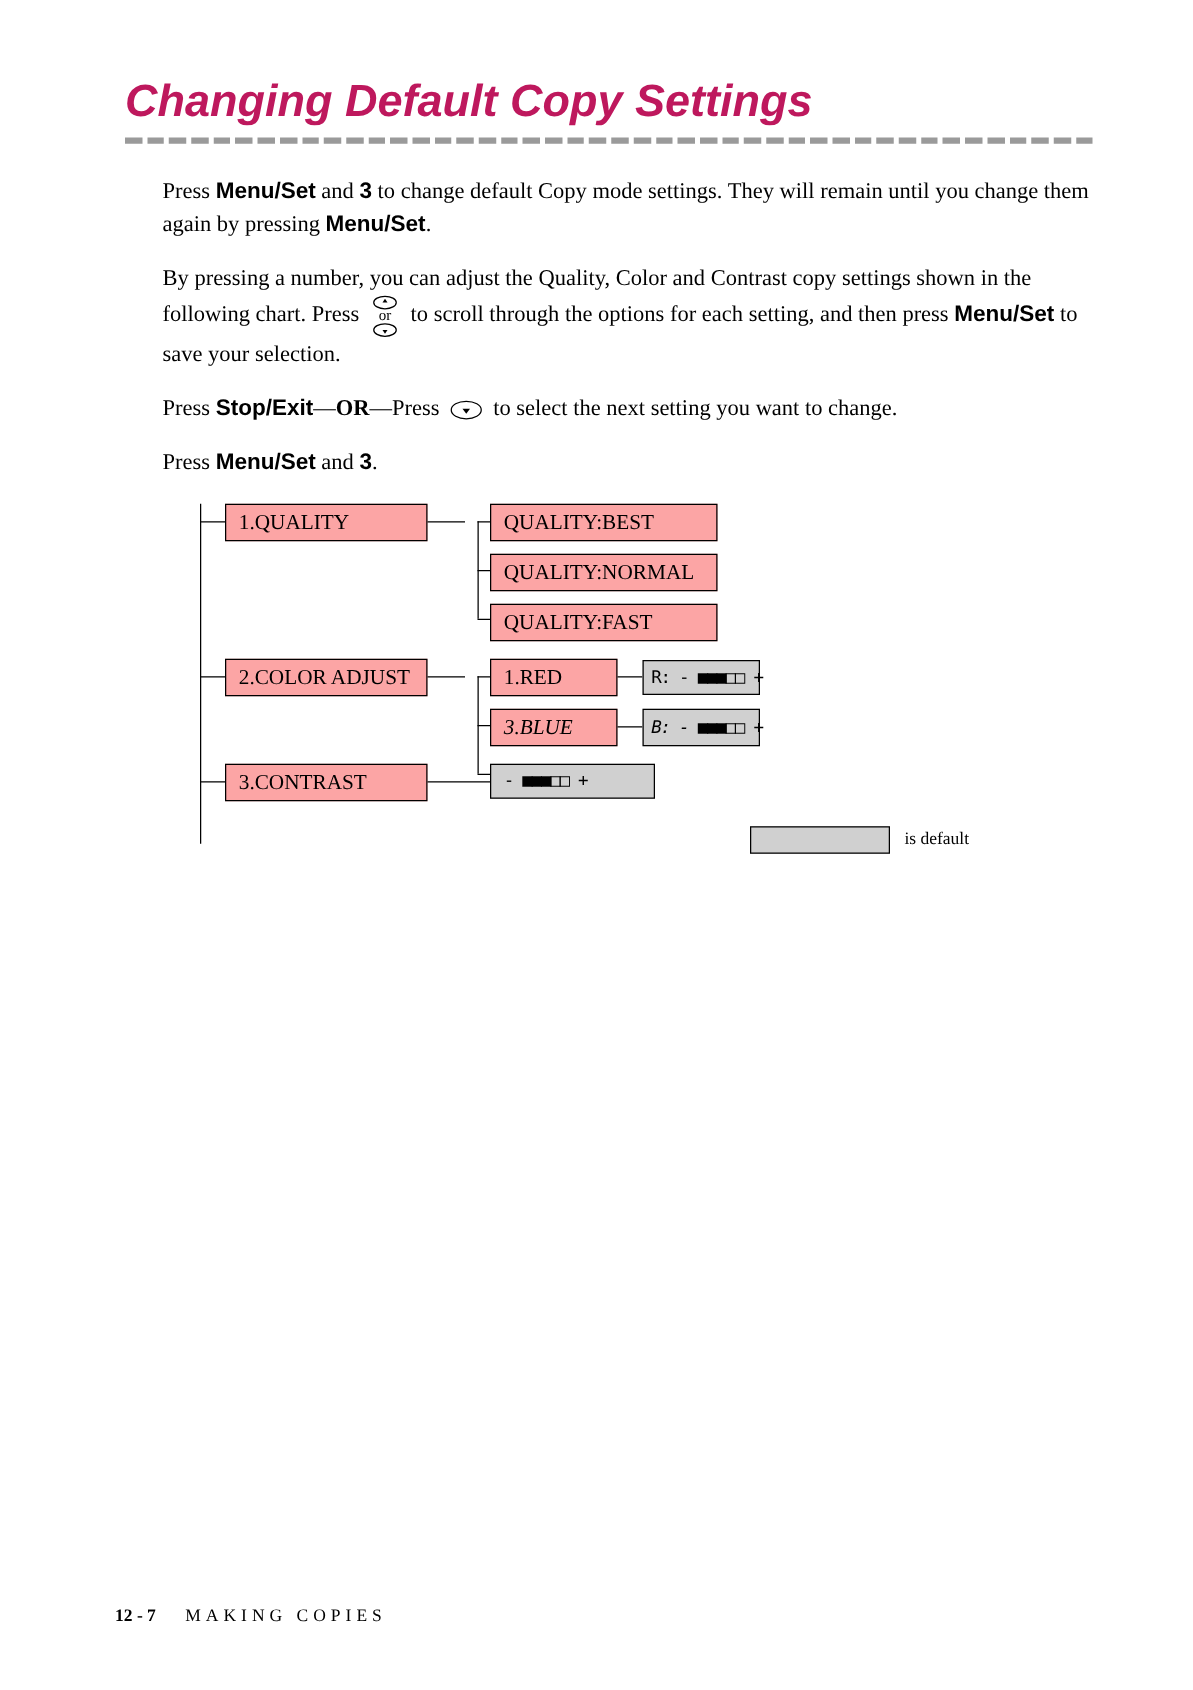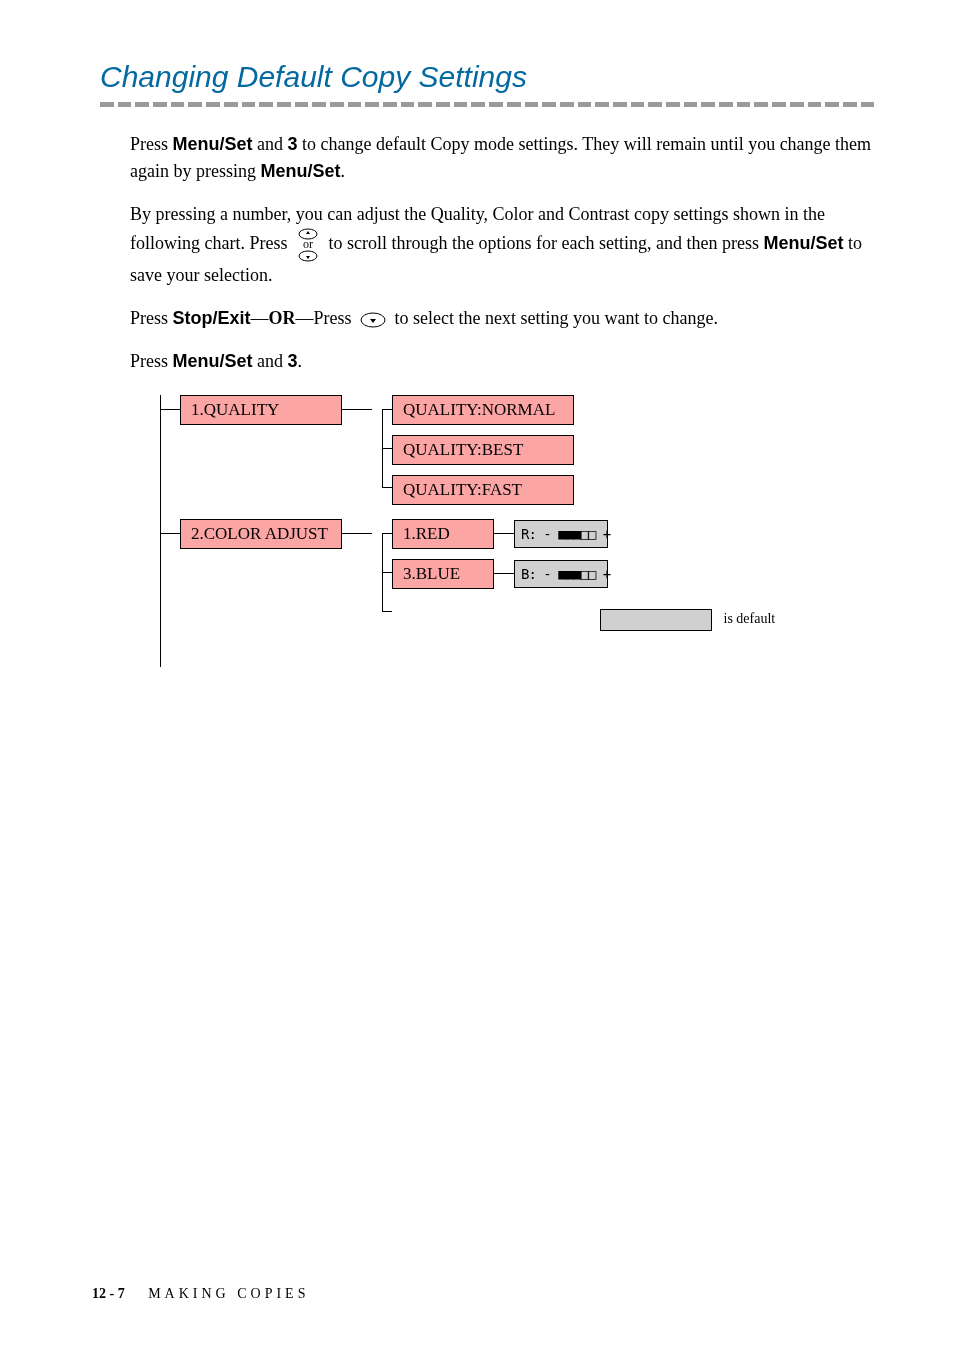--- a/index.html
+++ b/index.html
@@ -8,23 +8,23 @@
       padding: 60px 80px 40px 100px;
       width: 954px;
       height: 1352px;
       box-sizing: border-box;
       color: #000;
       position: relative;
     }
     .main-heading {
       font-family: Arial, Helvetica, sans-serif;
       font-style: italic;
-      font-weight: normal;
-      font-size: 30px;
-      color: #0369a1;
+      font-weight: bold;
+      font-size: 36px;
+      color: #be185d;
       margin: 0 0 8px 0;
     }
     .dashed-rule {
       display: flex;
       gap: 4px;
       margin-bottom: 24px;
     }
     .dash {
       width: 14px;
       height: 5px;
@@ -256,50 +256,56 @@
     <div class="branch-h"></div>
     <div class="tree-box level1">1.QUALITY</div>
     <div class="mid-connector"></div>
     <div class="sub-vline-box">
       <div class="sub-vline" style="top:14px; height:78px;"></div>
       <div class="sub-hline" style="top:14px;"></div>
       <div class="sub-hline" style="top:53px;"></div>
       <div class="sub-hline" style="top:92px;"></div>
     </div>
     <div class="vstack">
+      <div class="tree-box level2">QUALITY:BEST</div>
       <div class="tree-box level2">QUALITY:NORMAL</div>
-      <div class="tree-box level2">QUALITY:BEST</div>
       <div class="tree-box level2">QUALITY:FAST</div>
     </div>
   </div>
 
   <div class="tree-group">
     <div class="branch-h"></div>
     <div class="tree-box level1">2.COLOR ADJUST</div>
     <div class="mid-connector"></div>
     <div class="sub-vline-box">
       <div class="sub-vline" style="top:14px; height:78px;"></div>
       <div class="sub-hline" style="top:14px;"></div>
       <div class="sub-hline" style="top:53px;"></div>
       <div class="sub-hline" style="top:92px;"></div>
     </div>
     <div class="vstack">
       <div style="display:flex; align-items:center;">
         <div class="tree-box level2b">1.RED</div>
         <div class="connector-h" style="width:20px;"></div>
         <div class="tree-box level3 squares">R: - ■■■□□ +</div>
       </div>
-      <div style="display:flex; align-items:center;">
+      <div style="display:flex; font-style:italic;">
         <div class="tree-box level2b">3.BLUE</div>
         <div class="connector-h" style="width:20px;"></div>
         <div class="tree-box level3 squares">B: - ■■■□□ +</div>
       </div>
     </div>
   </div>
 
+  <div class="tree-group" style="margin-bottom:0;">
+    <div class="branch-h"></div>
+    <div class="tree-box level1">3.CONTRAST</div>
+    <div class="mid-connector" style="width:50px;"></div>
+    <div class="tree-box level2-contrast squares">- ■■■□□ +</div>
+  </div>
 </div>
 
 <div class="default-legend">
   <span class="default-box"></span>
   <span style="margin-left:8px;">is default</span>
 </div>
 
 <div class="footer">
   <span class="footer-page">12 - 7</span>
   <span class="footer-title">MAKING COPIES</span>

